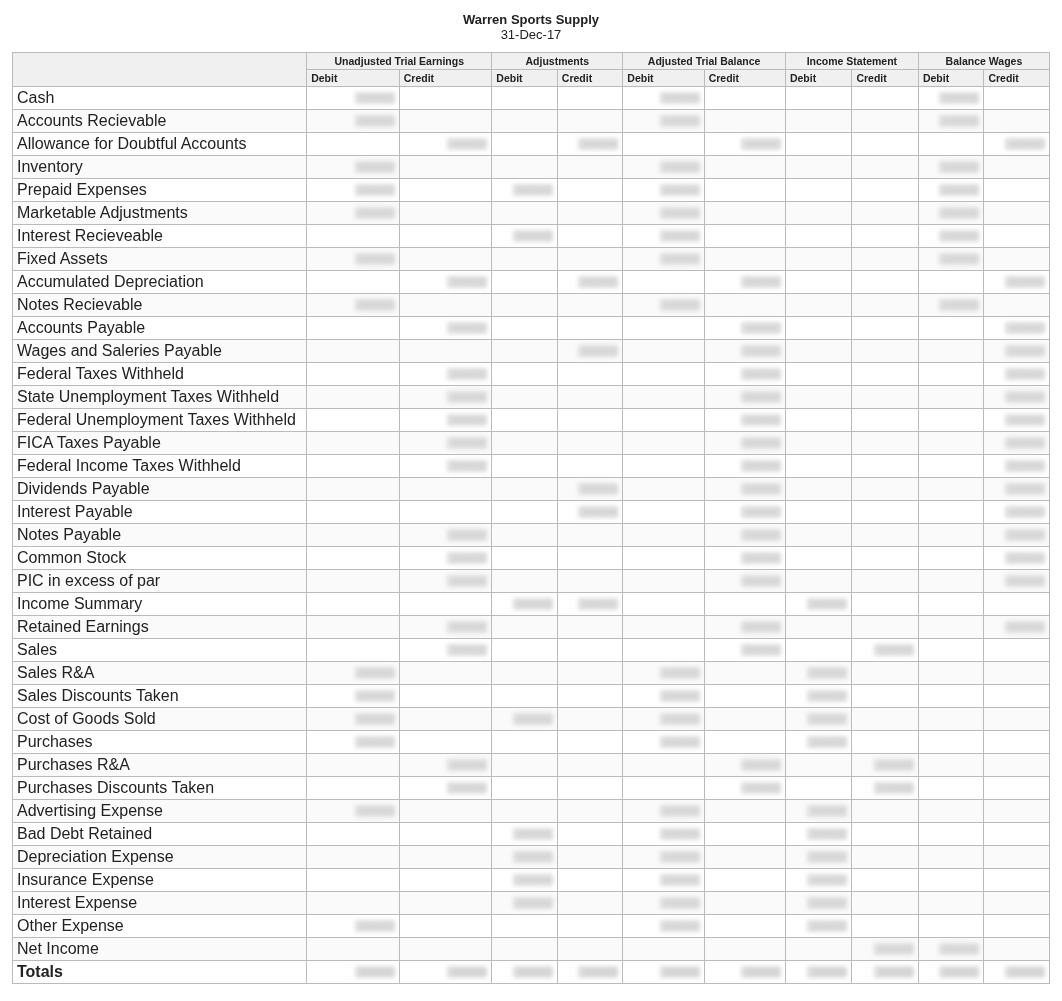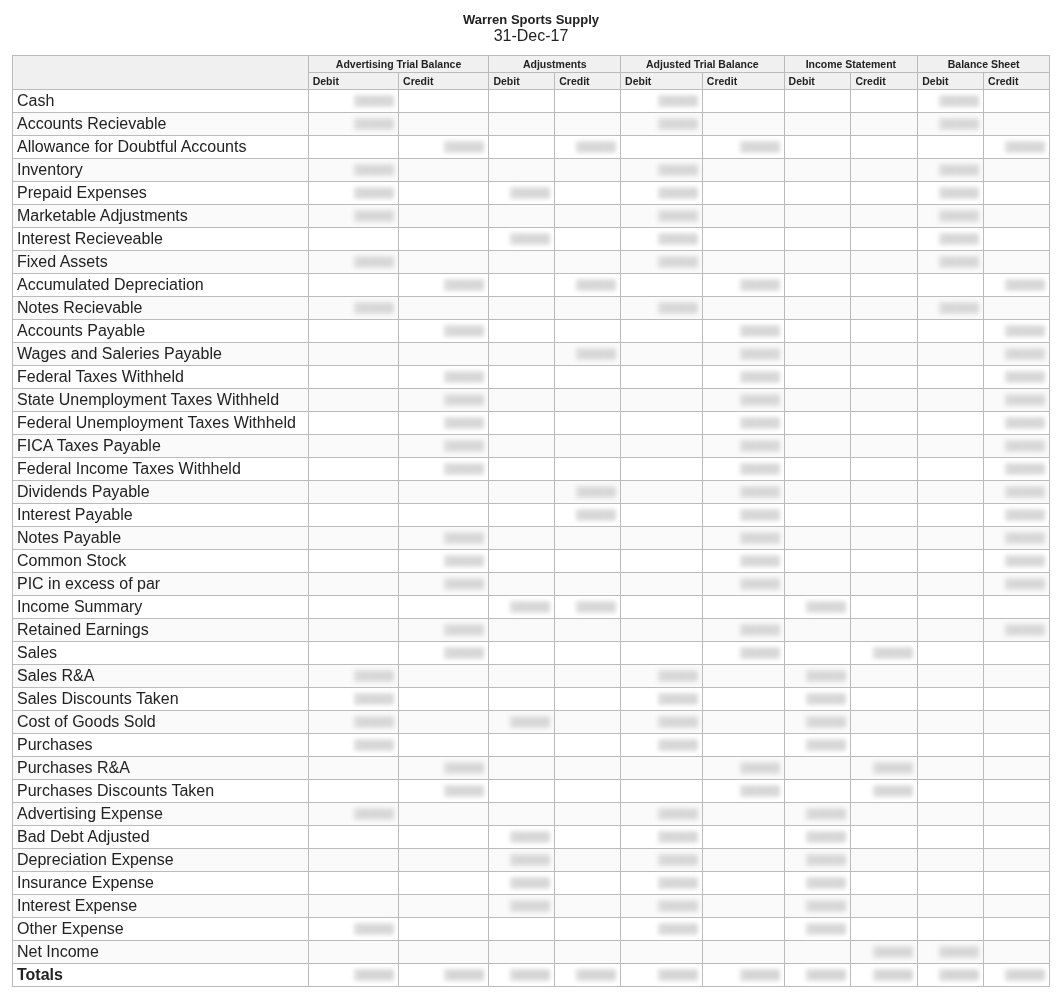--- a/index.html
+++ b/index.html
@@ -15,21 +15,21 @@
     }
     .header {
       text-align: center;
       margin-bottom: 10px;
     }
     .header h2 {
       font-size: 13px;
       font-weight: bold;
     }
     .header p {
-      font-size: 16px;
+      font-size: 13px;
     }
     .worksheet-table {
       width: 100%;
       border-collapse: collapse;
       font-size: 10.5px;
     }
     .worksheet-table th, .worksheet-table td {
       border: 1px solid #bbb;
       padding: 2px 4px;
       text-align: right;
@@ -76,25 +76,25 @@
 <div class="page">
   <div class="header">
     <h2>Warren Sports Supply</h2>
     <p>31-Dec-17</p>
   </div>
 
   <table class="worksheet-table">
     <thead>
       <tr>
         <th rowspan="2"></th>
-        <th colspan="2" class="group-header">Advertising Trial Balance</th>
+        <th colspan="2" class="group-header">Unadjusted Trial Earnings</th>
         <th colspan="2" class="group-header">Adjustments</th>
         <th colspan="2" class="group-header">Adjusted Trial Balance</th>
         <th colspan="2" class="group-header">Income Statement</th>
-        <th colspan="2" class="group-header">Balance Sheet</th>
+        <th colspan="2" class="group-header">Balance Wages</th>
       </tr>
       <tr>
         <th>Debit</th>
         <th>Credit</th>
         <th>Debit</th>
         <th>Credit</th>
         <th>Debit</th>
         <th>Credit</th>
         <th>Debit</th>
         <th>Credit</th>
@@ -513,21 +513,21 @@
     <td class="num-cell"></td>
     <td class="num-cell"></td>
     <td class="num-cell"><span class="blurred">######</span></td>
     <td class="num-cell"></td>
     <td class="num-cell"><span class="blurred">######</span></td>
     <td class="num-cell"></td>
     <td class="num-cell"></td>
     <td class="num-cell"></td>
   </tr>
         <tr>
-    <td class="label-cell">Bad Debt Adjusted</td>
+    <td class="label-cell">Bad Debt Retained</td>
     <td class="num-cell"></td>
     <td class="num-cell"></td>
     <td class="num-cell"><span class="blurred">######</span></td>
     <td class="num-cell"></td>
     <td class="num-cell"><span class="blurred">######</span></td>
     <td class="num-cell"></td>
     <td class="num-cell"><span class="blurred">######</span></td>
     <td class="num-cell"></td>
     <td class="num-cell"></td>
     <td class="num-cell"></td>

